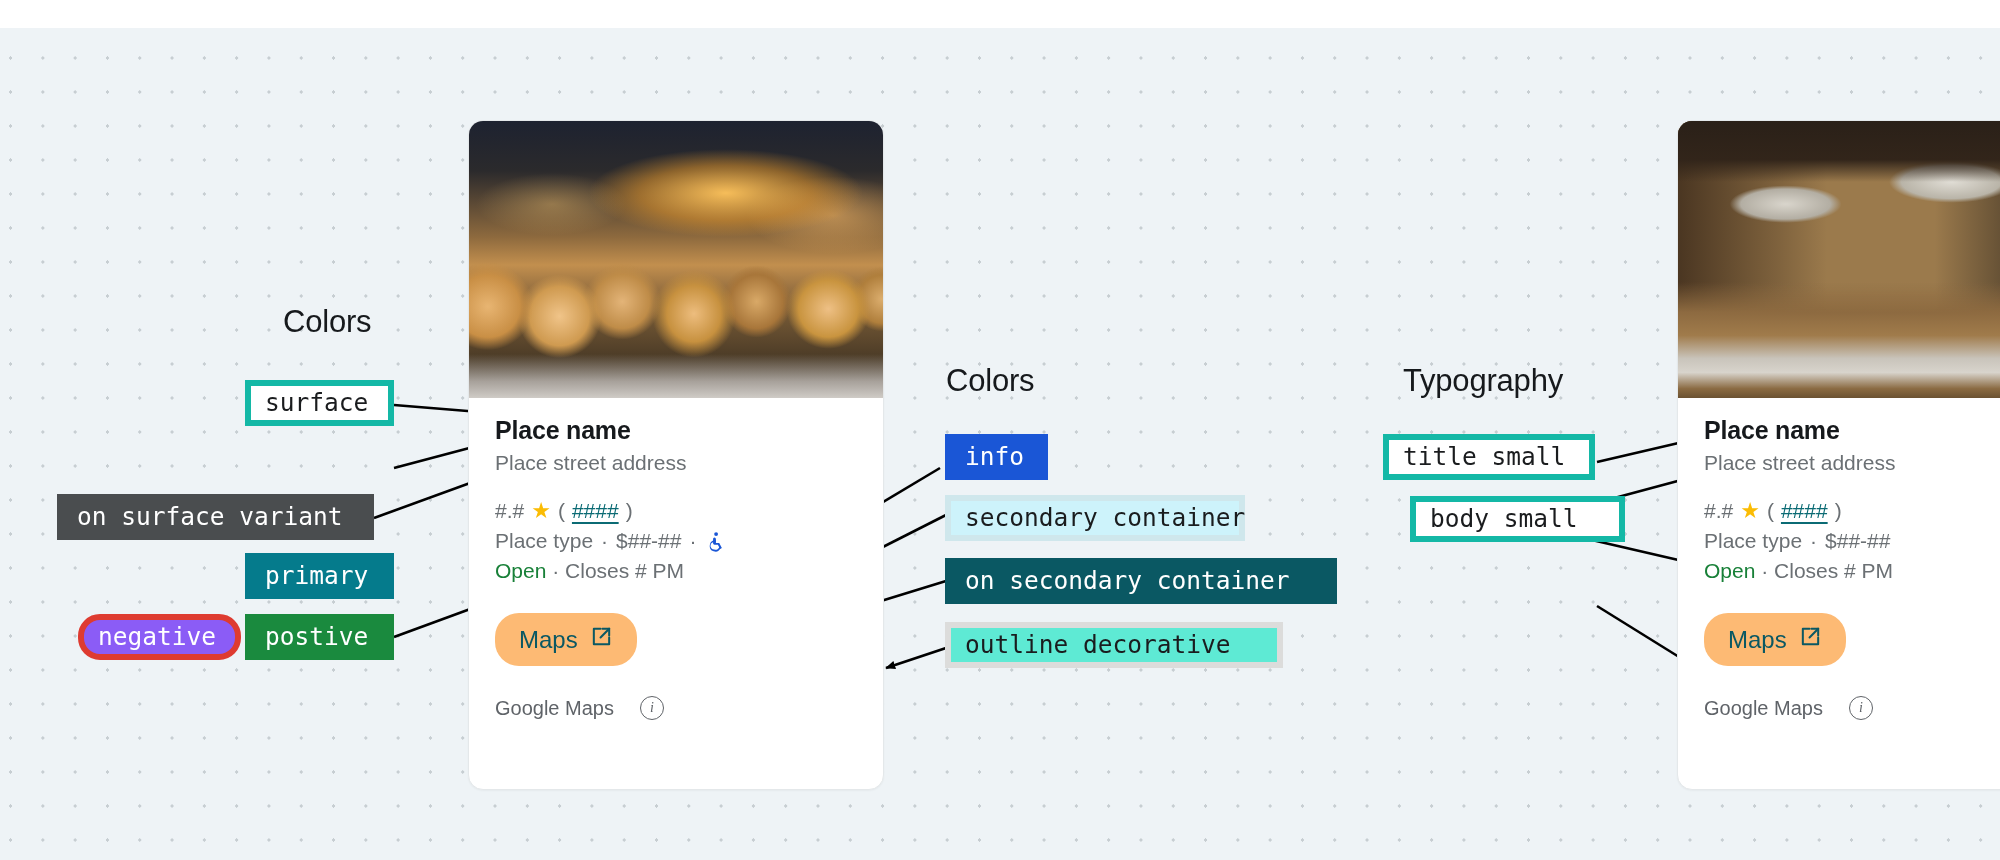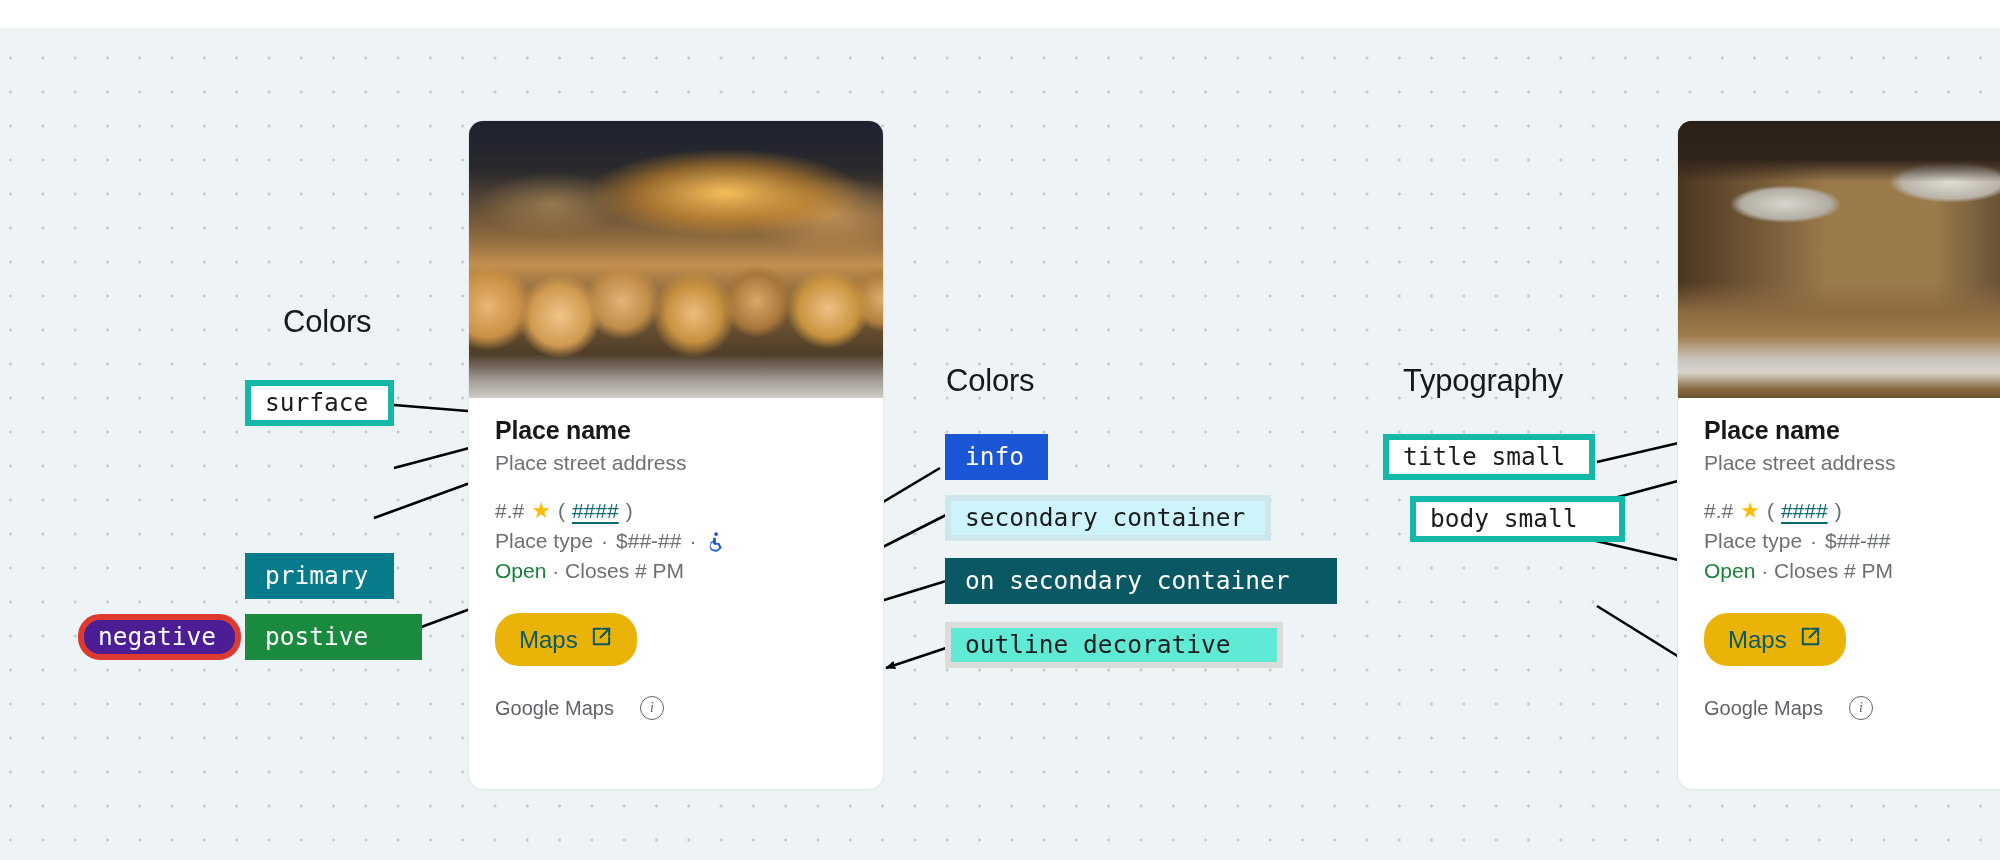--- a/index.html
+++ b/index.html
@@ -198,21 +198,21 @@
     color: #6b7074;
     white-space: nowrap;
   }
   .open-word { color: #188038; }
 
   .maps-btn {
     margin-top: 30px;
     display: inline-flex;
     align-items: center;
     gap: 12px;
-    background: #eab308;
+    background: #fdba74;
     color: #0a5863;
     border: none;
     border-radius: 24px;
     padding: 12px 24px;
     font-family: "Liberation Sans", sans-serif;
     font-size: 24px;
     cursor: pointer;
   }
 
   .card-footer {
@@ -279,26 +279,27 @@
 
       <path d="M1597,578 L1700,642"></path>
     </g>
   </svg>
 
   <div class="section-heading" style="left:283px; top:276px;">Colors</div>
 
   <div class="chip" style="left:245px; top:352px; width:149px; background:#ffffff; color:#1a1c1e;">surface</div>
 
 
+  <div class="chip" style="left:57px; top:466px; width:317px; background:#4a4d4f; color:#ffffff; border-color:#4a4d4f;">on surface variant</div>
 
   <div class="chip" style="left:245px; top:525px; width:149px; background:#057b8c; color:#ffffff; border-color:#057b8c;">primary</div>
 
-  <div class="chip" style="left:78px; top:586px; width:163px; background:#4c1d95; color:#ffffff; border-color:#de3b30;border-radius:22px;">negative</div>
-
-  <div class="chip" style="left:245px; top:586px; width:177px; background:#1a8a3e; color:#ffffff; border-color:#1a8a3e;">postive</div>
+  <div class="chip" style="left:78px; top:586px; width:163px; background:#8b5cf6; color:#ffffff; border-color:#de3b30;border-radius:22px;">negative</div>
+
+  <div class="chip" style="left:245px; top:586px; width:149px; background:#1a8a3e; color:#ffffff; border-color:#1a8a3e;">postive</div>
 
   <div class="place-card" style="left:468px; top:92px; width:416px; height:670px;">
 
     <div class="card-photo">
       <div class="photo-bakery"></div>
     </div>
 
     <div class="card-body">
       <div class="place-name">Place name</div>
       <div class="place-addr">Place street address</div>
@@ -347,21 +348,21 @@
     <div class="card-footer">
       <span>Google Maps</span>
       <span class="info-circle">i</span>
     </div>
   </div>
 
   <div class="section-heading" style="left:946px; top:335px;">Colors</div>
 
   <div class="chip" style="left:945px; top:406px; width:103px; background:#1a56d6; color:#ffffff; border-color:#1a56d6;">info</div>
 
-  <div class="chip" style="left:945px; top:467px; width:326px; background:#cdf3fb; color:#1a1c1e; border-color:#cfe7ec;">secondary container</div>
+  <div class="chip" style="left:945px; top:467px; width:300px; background:#cdf3fb; color:#1a1c1e; border-color:#cfe7ec;">secondary container</div>
 
   <div class="chip" style="left:945px; top:530px; width:392px; background:#0a5863; color:#ffffff; border-color:#0a5863;">on secondary container</div>
 
   <div class="chip" style="left:945px; top:594px; width:338px; background:#5eead4; color:#1a1c1e; border-color:#dcdcdb;">outline decorative</div>
 
   <div class="section-heading" style="left:1403px; top:335px;">Typography</div>
 
   <div class="chip" style="left:1383px; top:406px; width:212px; background:#ffffff; color:#1a1c1e;">title small</div>
 
   <div class="chip" style="left:1410px; top:468px; width:215px; background:#ffffff; color:#1a1c1e;">body small</div>

